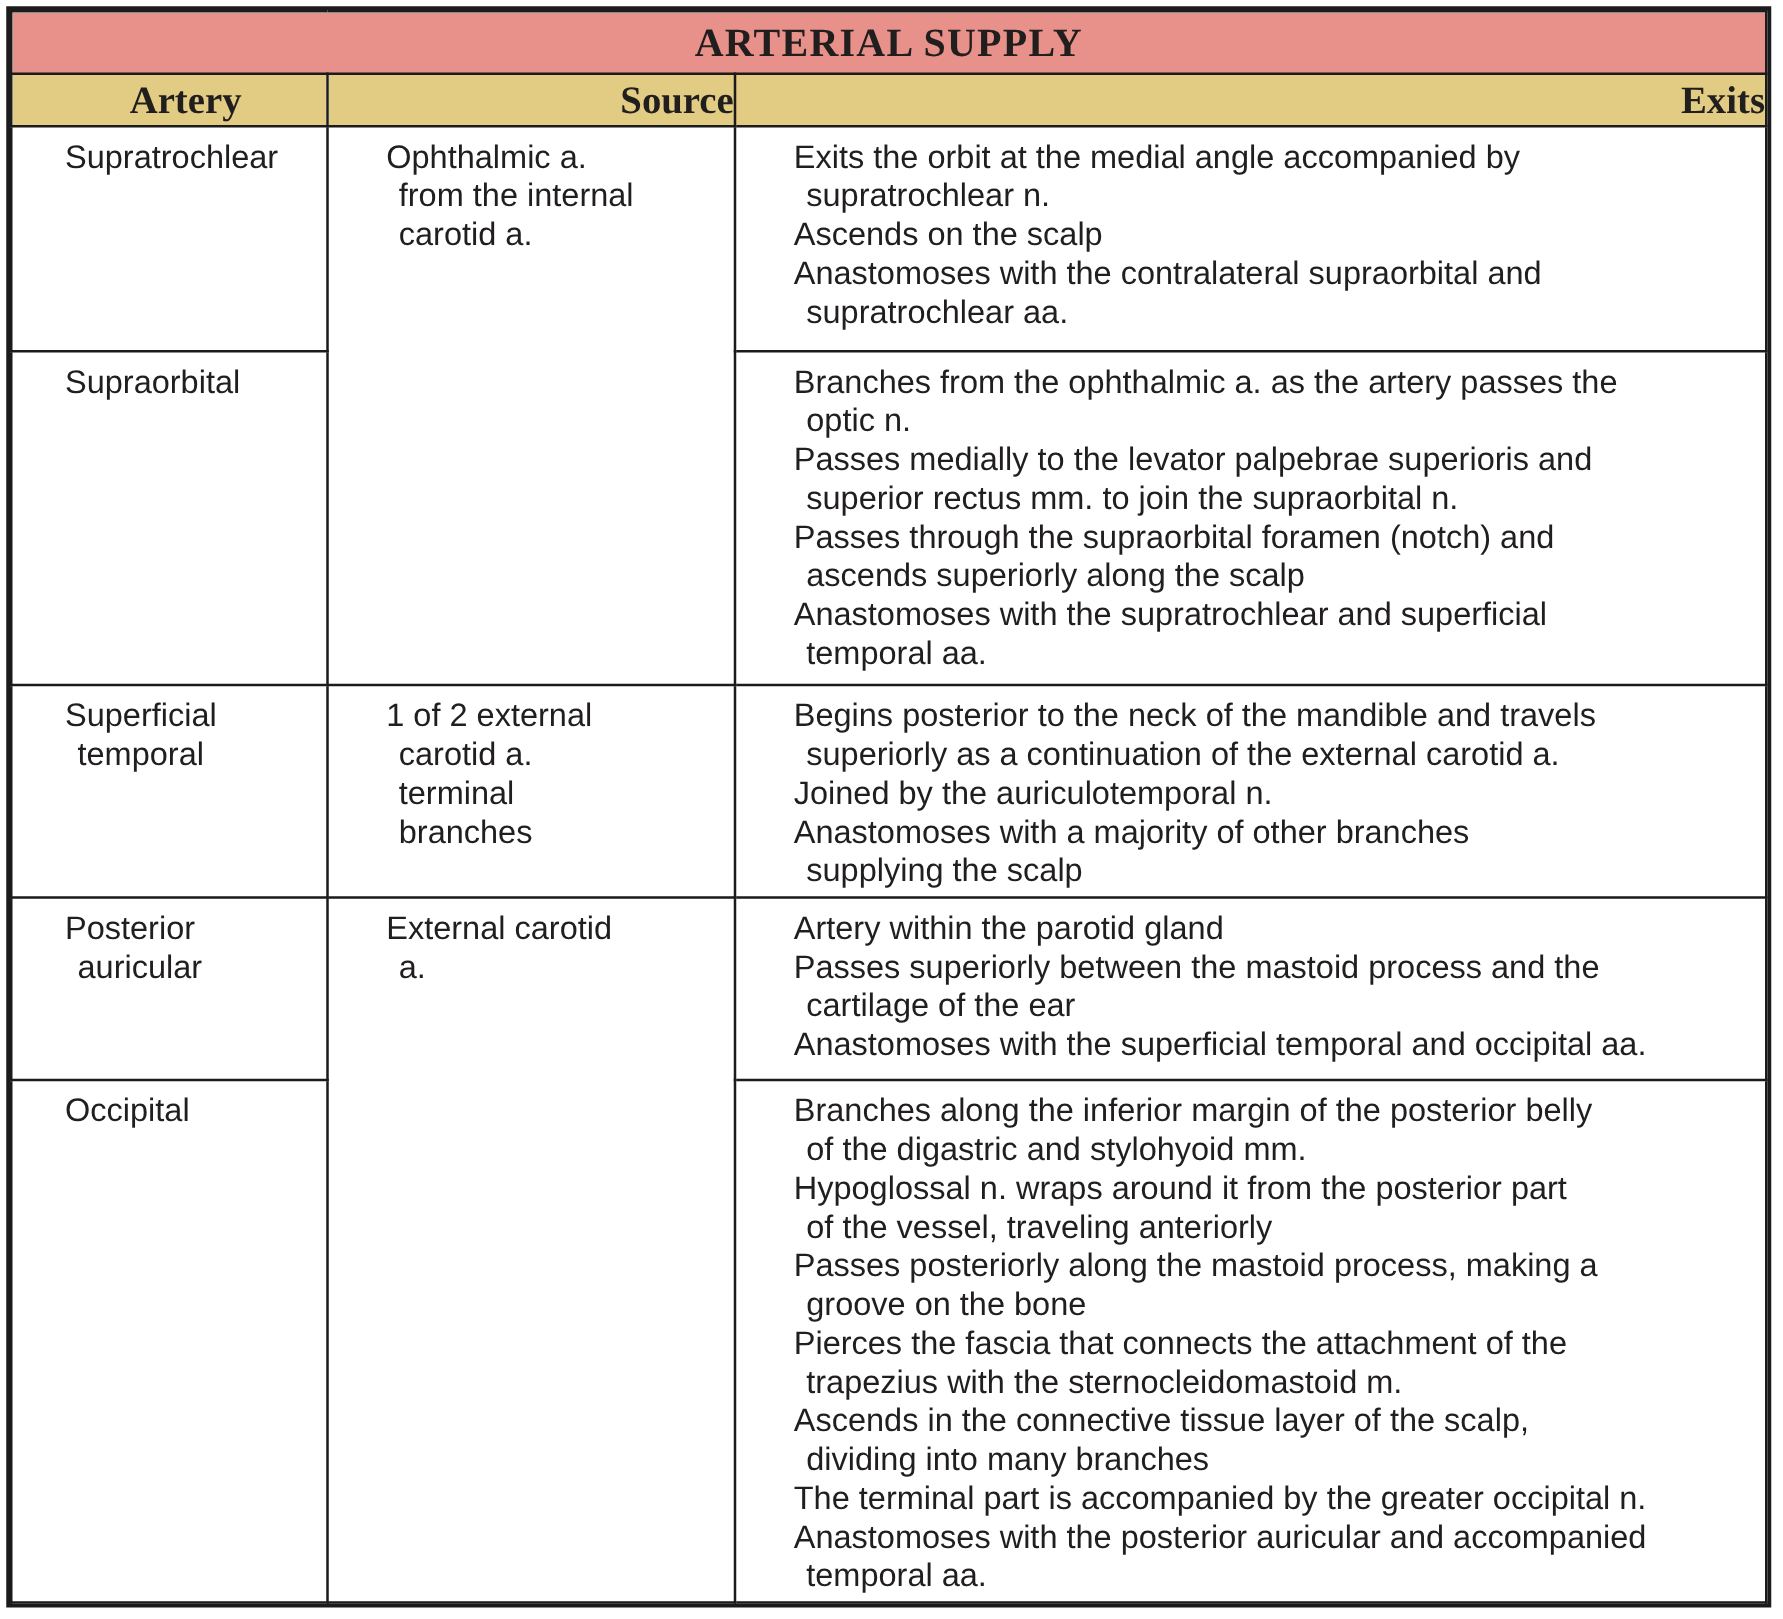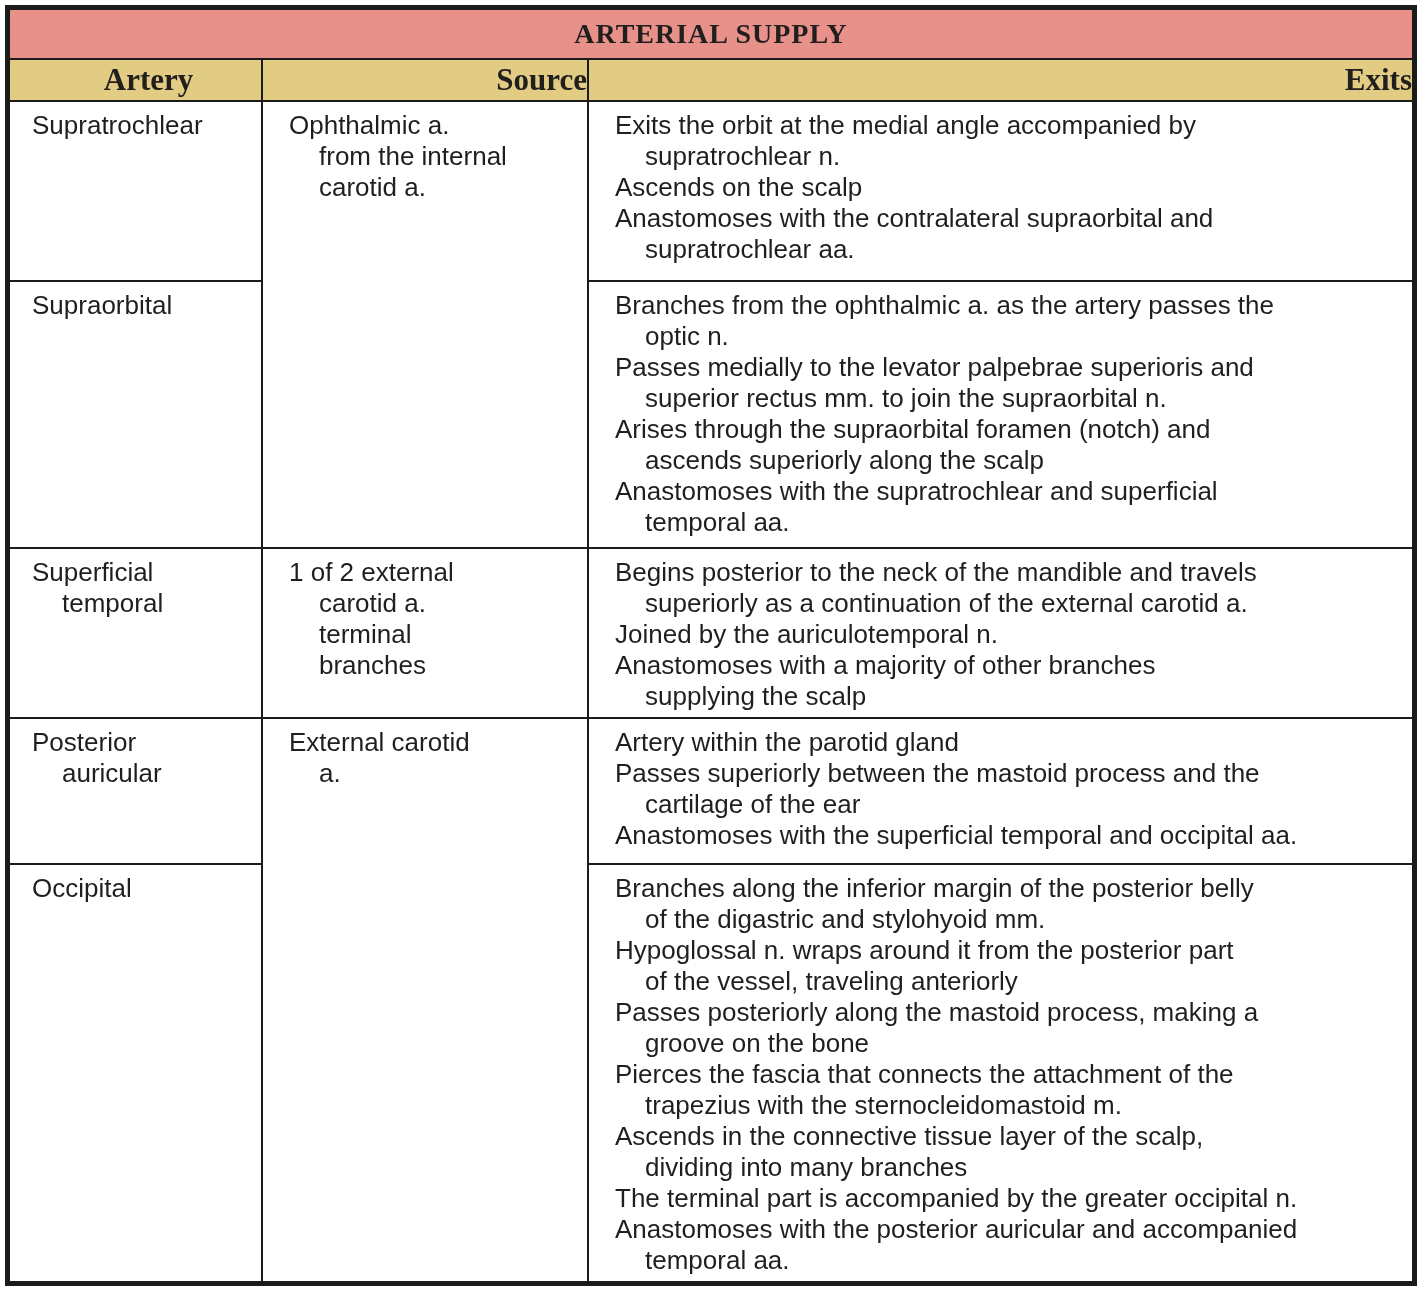--- a/index.html
+++ b/index.html
@@ -24,36 +24,36 @@
     border: 2px solid var(--border, #1b1b1b);
     vertical-align: top; padding: 0; box-sizing: border-box;
     overflow: hidden;
   }
   col.c-artery { width: 253px; }
   col.c-source { width: 326px; }
   .title-cell {
     background: var(--title-bg, #e8918a);
     height: 50px; text-align: center; vertical-align: middle;
     font-family: "Liberation Serif", serif; font-weight: bold;
-    font-size: 28px; letter-spacing: 1px;
+    font-size: 32px; letter-spacing: 1px;
   }
   .head-cell {
     background: var(--header-bg, #e2cb83);
     height: 42px; vertical-align: middle;
     font-family: "Liberation Serif", serif; font-weight: bold;
     font-size: 31px;
   }
   .head-artery { text-align: center; padding-left: 26px; }
   .head-source, .head-course { text-align: right; }
   .body-cell {
     font-size: 26px; line-height: 31px;
     padding: 8px 4px 4px 22px;
   }
   .source-cell, .course-cell { padding-left: 26px; }
-  .line { white-space: nowrap; }
+  .line { white-space: nowrap; margin-left: 20px; }
   .cont { margin-left: 30px; }
   .r0 { height: 180px; }
   .r1 { height: 266px; }
   .r2 { height: 168px; }
   .r3 { height: 146px; }
   .r4 { height: 413px; }
 </style>
 </head>
 <body>
 
@@ -105,21 +105,21 @@
           <td class="body-cell course-cell">
             <div>
               <div class="line">Branches from the ophthalmic a. as the artery passes the</div>
               <div class="line cont">optic n.</div>
             </div>
             <div>
               <div class="line">Passes medially to the levator palpebrae superioris and</div>
               <div class="line cont">superior rectus mm. to join the supraorbital n.</div>
             </div>
             <div>
-              <div class="line">Arises through the supraorbital foramen (notch) and</div>
+              <div class="line">Passes through the supraorbital foramen (notch) and</div>
               <div class="line cont">ascends superiorly along the scalp</div>
             </div>
             <div>
               <div class="line">Anastomoses with the supratrochlear and superficial</div>
               <div class="line cont">temporal aa.</div>
             </div>
           </td>
         </tr>
         <tr class="r2">
           <td class="body-cell artery-cell">

